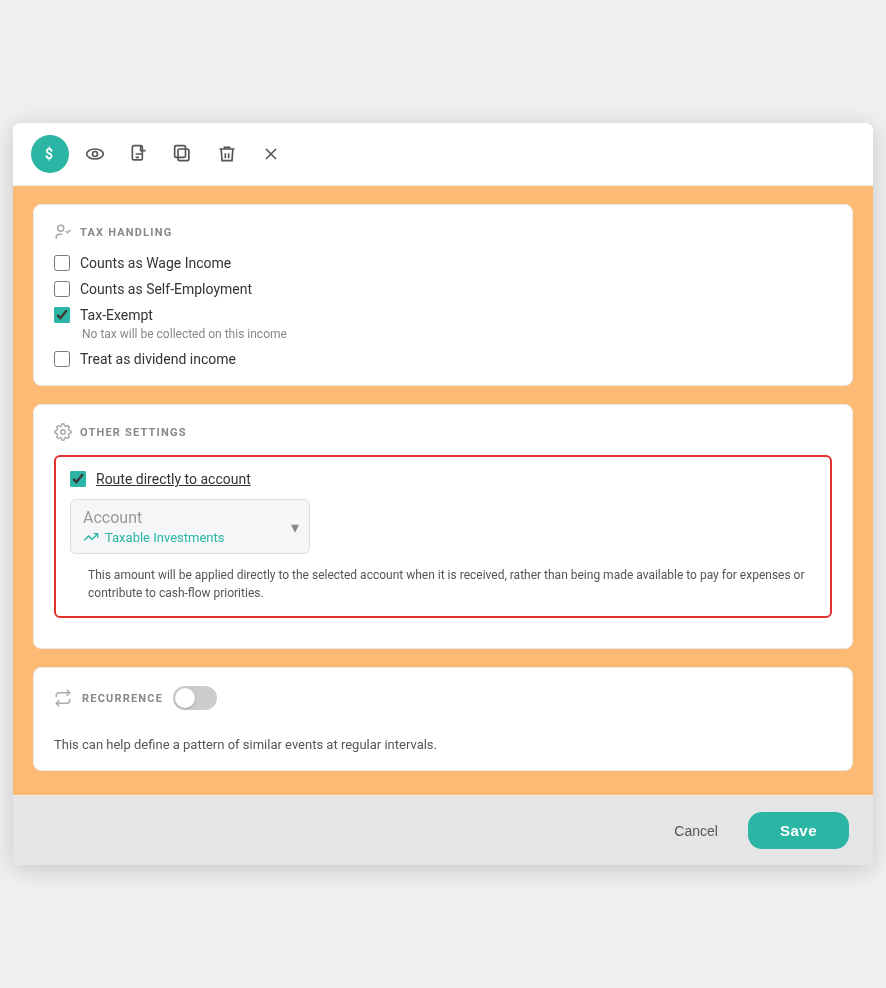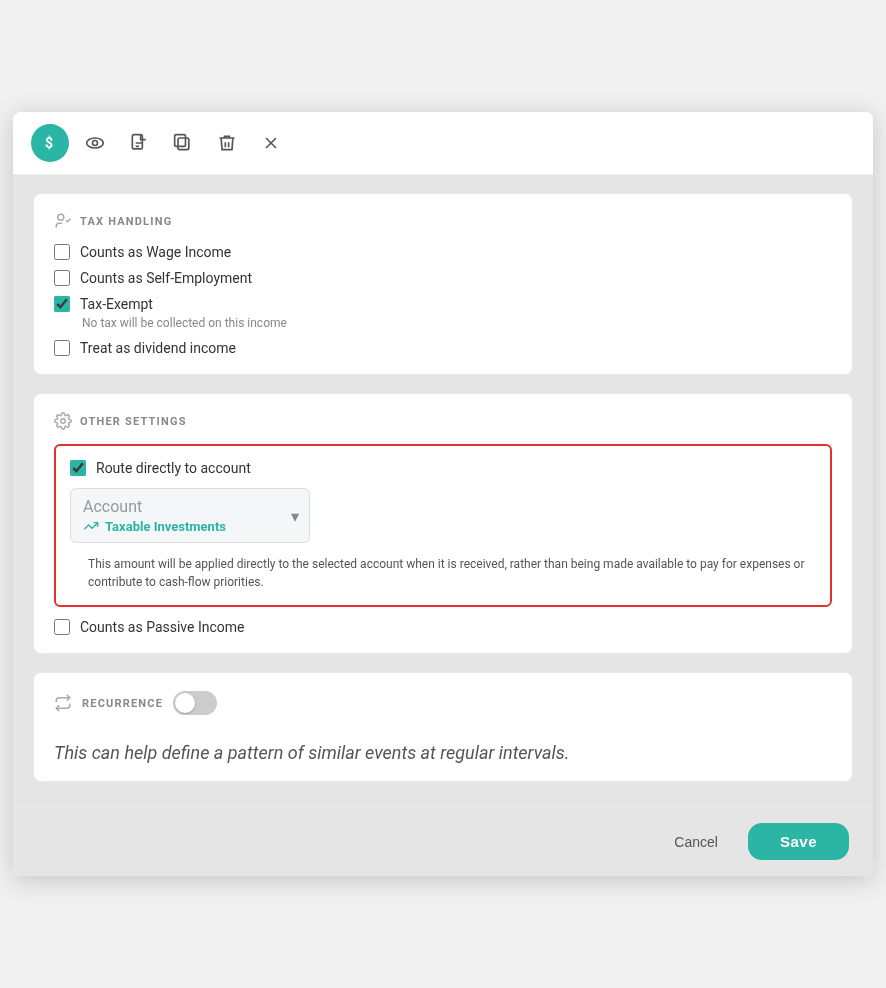--- a/index.html
+++ b/index.html
@@ -61,21 +61,21 @@
       display: flex;
       align-items: center;
       justify-content: center;
     }
     .header-actions .icon-btn svg { width: 20px; height: 20px; }
     .modal-body {
       padding: 18px 20px 24px;
       display: flex;
       flex-direction: column;
       gap: 18px;
-      background: #e5e5e5;
+      background: #fdba74;
     }
     .section-card {
       background: #fff;
       border-radius: 8px;
       padding: 18px 20px;
       border: 1px solid #e8e8e8;
     }
     .section-header {
       display: flex;
       align-items: center;
@@ -128,20 +128,21 @@
     }
     .route-row {
       display: flex;
       align-items: center;
       gap: 10px;
       margin-bottom: 12px;
     }
     .route-label {
       font-size: 14px;
       color: #333;
+      text-decoration: underline;
     }
     .account-dropdown {
       background: #f5f6f7;
       border: 1px solid #ddd;
       border-radius: 6px;
       padding: 8px 12px;
       width: 240px;
       position: relative;
       cursor: pointer;
     }
@@ -149,21 +150,21 @@
       font-size: 16px;
       color: #999;
       margin-bottom: 2px;
     }
     .account-dropdown-value {
       display: flex;
       align-items: center;
       gap: 6px;
       font-size: 13px;
       color: #2ab5a5;
-      font-weight: 700;
+      font-weight: 400;
     }
     .account-dropdown-arrow {
       position: absolute;
       right: 10px;
       top: 50%;
       transform: translateY(-50%);
       color: #888;
     }
     .route-description {
       font-size: 12px;
@@ -191,23 +192,22 @@
       height: 20px;
       background: #fff;
       border-radius: 50%;
       position: absolute;
       top: 2px;
       left: 2px;
       transition: left 0.2s;
       box-shadow: 0 1px 3px rgba(0,0,0,0.2);
     }
     .recurrence-description {
-      font-size: 18px;
+      font-size: 13px;
       color: #555;
-      font-style: italic;
     }
     .modal-footer {
       display: flex;
       justify-content: flex-end;
       align-items: center;
       gap: 14px;
       padding: 16px 24px;
       background: #e5e5e5;
       border-top: 1px solid #eee;
     }
@@ -337,24 +337,20 @@
               <polyline points="16 7 22 7 22 13"></polyline>
             </svg>
             <span>Taxable Investments</span>
           </div>
           <span class="account-dropdown-arrow">▾</span>
         </div>
 
         <p class="route-description" style="margin-top:12px;">This amount will be applied directly to the selected account when it is received, rather than being made available to pay for expenses or contribute to cash-flow priorities.</p>
       </div>
 
-      <div class="checkbox-row">
-        <input type="checkbox" id="passive-income" style="">
-        <label class="checkbox-label" for="passive-income">Counts as Passive Income</label>
-      </div>
     </div>
 
     <div class="section-card">
       <div class="recurrence-toggle">
         <svg viewBox="0 0 24 24" fill="none" stroke="#aaa" stroke-width="2" width="18" height="18">
           <polyline points="17 1 21 5 17 9"></polyline>
           <path d="M3 11V9a4 4 0 0 1 4-4h14"></path>
           <polyline points="7 23 3 19 7 15"></polyline>
           <path d="M21 13v2a4 4 0 0 1-4 4H3"></path>
         </svg>

